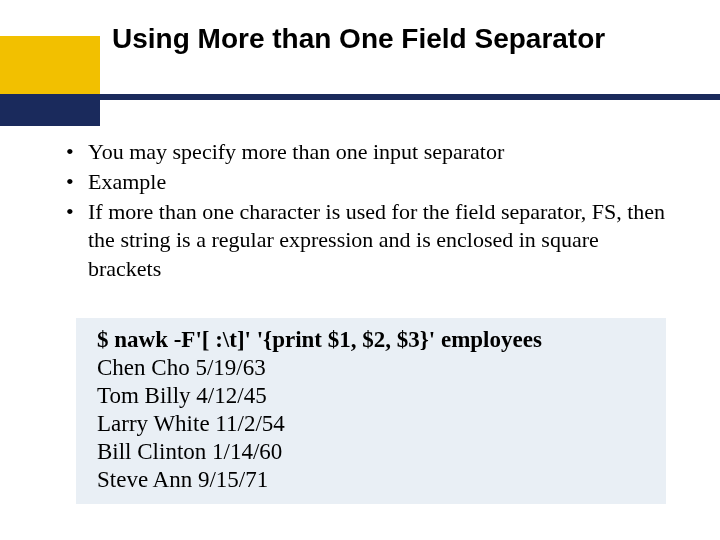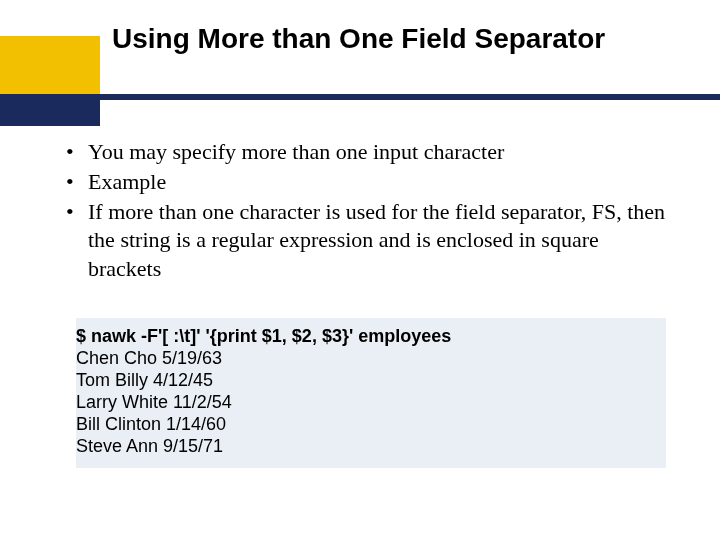--- a/index.html
+++ b/index.html
@@ -84,24 +84,24 @@
     font-size: 22px;
     line-height: 1.28;
   }
   
   .codebox {
     position: absolute;
     left: 76px;
     top: 310px;
     width: 590px;
     background: #e9eff5;
-    padding: 8px 10px 10px 0;
+    padding: 8px 10px 10px 21px;
     box-sizing: border-box;
-    font-family: Liberation Sans, sans-serif;
-    font-size: 18px;
+    font-family: Liberation Serif, serif;
+    font-size: 23px;
     line-height: 1.22;
     color: #000;
     white-space: pre;
   }
   .codebox .cmd {
     font-weight: 700;
   }
 </style>
 </head>
 <body>
@@ -109,21 +109,21 @@
 <div class="slide">
 
   <div class="deco-yellow"></div>
   <div class="deco-navy"></div>
   <div class="deco-navy-short"></div>
 
   <div class="title">Using More than One Field Separator</div>
 
   <div class="body">
     <ul class="top">
-      <li>You may specify more than one input character</li>
+      <li>You may specify more than one input separator</li>
       <li>Example</li>
       <li>If more than one character is used for the field separator, FS, then the string is a regular expression and is enclosed in square brackets</li>
     </ul>
   </div>
 
   <div class="codebox"><span class="cmd">$ nawk -F'[ :\t]' '{print $1, $2, $3}' employees</span>
 <span>Chen Cho 5/19/63</span>
 <span>Tom Billy 4/12/45</span>
 <span>Larry White 11/2/54</span>
 <span>Bill Clinton 1/14/60</span>

